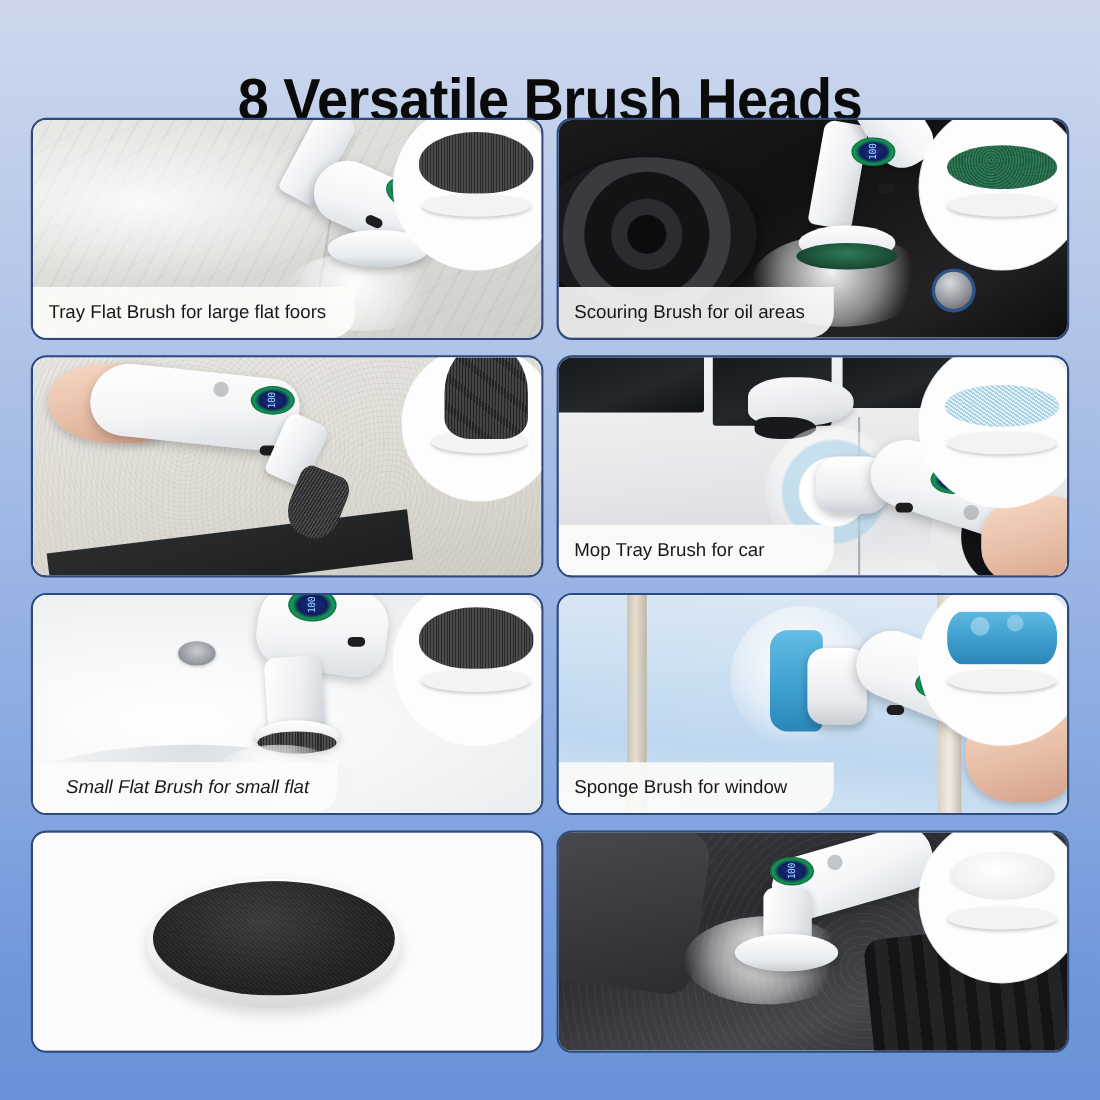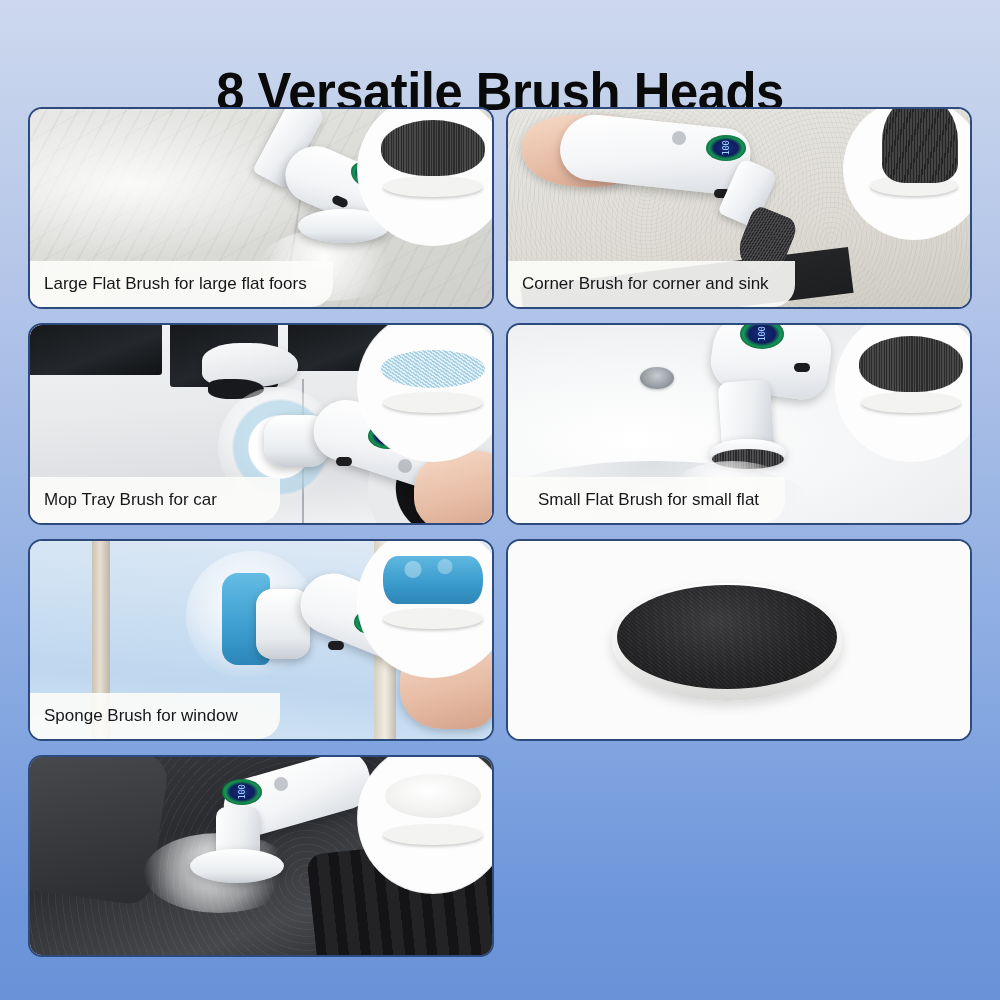--- a/index.html
+++ b/index.html
@@ -75,21 +75,21 @@
     align-items: center;
     padding-left: 14px;
     padding-right: 26px;
     background: rgba(252,252,250,0.90);
     border-bottom-right-radius: 22px;
     color: #17171a;
     font-size: 17px;
     white-space: nowrap;
     box-sizing: border-box;
   }
-  .caption.indent { padding-left: 30px; }
+  .caption.indent { padding-left: 30px; font-style: italic; }
   .caption.plain {
     background: transparent;
     border-bottom-right-radius: 0;
   }
 
   
   .inset {
     position: absolute;
     border-radius: 50%;
     background: #fdfdfd;
@@ -395,23 +395,47 @@
         </div>
         <div class="dev-btn" style="left:66px;top:106px;transform:rotate(24deg);"></div>
         <div class="dev-head" style="left:32px;top:118px;width:92px;height:34px;"></div>
       </div>
       <div class="inset tr">
         <div class="disc">
           <div class="bristle-top"></div>
         </div>
       </div>
     </div>
-    <div class="caption">Large Flat Brush for large flat foors</div>
-  </div>
-
+    <div class="caption">Tray Flat Brush for large flat foors</div>
+  </div>
+
+  <div class="panel">
+    <div class="panel-scene">
+      <div class="bg-stove"></div>
+      <div class="burner"></div>
+      <div class="knob"></div>
+      <div class="splash" style="left:176px;top:104px;width:160px;height:84px;"></div>
+      <div class="device" style="left:214px;top:-28px;">
+        <div class="dev-neck" style="left:20px;top:30px;transform:rotate(10deg);height:96px;width:40px;"></div>
+        <div class="dev-body" style="left:42px;top:2px;transform:rotate(58deg);width:92px;height:52px;"></div>
+        <div class="dev-display" style="left:52px;top:44px;">
+          <span>100</span>
+        </div>
+        <div class="dev-btn" style="left:76px;top:86px;"></div>
+        <div class="dev-head" style="left:4px;top:124px;width:88px;height:32px;"></div>
+        <div style="position:absolute;left:2px;top:140px;width:92px;height:24px;border-radius:50%;background:radial-gradient(ellipse at 50% 40%,#2f7a55 0%,#14402c 80%);"></div>
+      </div>
+      <div class="inset tr">
+        <div class="disc">
+          <div class="pad-green"></div>
+        </div>
+      </div>
+    </div>
+    <div class="caption">Scouring Brush for oil areas</div>
+  </div>
 
   <div class="panel">
     <div class="panel-scene">
       <div class="bg-stucco"></div>
       <div style="position:absolute;left:14px;bottom:-6px;width:330px;height:46px;background:linear-gradient(170deg,#2b2c2e 0%,#1d1e20 100%);transform:rotate(-7deg);"></div>
       <div class="hand" style="left:14px;top:6px;width:118px;height:72px;border-radius:42% 30% 38% 50%;"></div>
       <div class="device" style="left:52px;top:6px;">
         <div class="dev-body" style="left:0px;top:6px;width:190px;height:66px;border-radius:40px 28px 30px 34px;transform:rotate(6deg);"></div>
         <div class="dev-display" style="left:146px;top:20px;">
           <span>100</span>
@@ -420,21 +444,20 @@
         <div class="dev-btn" style="left:154px;top:74px;"></div>
         <div class="dev-neck" style="left:168px;top:48px;width:40px;height:60px;transform:rotate(24deg);"></div>
         <div style="position:absolute;left:182px;top:96px;width:48px;height:62px;border-radius:20% 26% 40% 44%;background:repeating-linear-gradient(100deg,#2a2a2c 0 1.2px,#4a4a4c 1.2px 2.6px),#303032;transform:rotate(22deg);"></div>
       </div>
       <div class="inset tr2">
         <div class="disc" style="width:92px;">
           <div class="cone-bristle"></div>
         </div>
       </div>
     </div>
-    <div class="caption">Corner Brush for corner and sink</div>
   </div>
 
   <div class="panel">
     <div class="panel-scene">
       <div class="bg-car"></div>
       <div class="car-window" style="left:-10px;top:-4px;width:142px;height:54px;"></div>
       <div class="car-window" style="left:140px;top:-4px;width:108px;height:66px;"></div>
       <div class="car-window" style="left:258px;top:-4px;width:104px;height:50px;"></div>
       <div class="mirror"></div>
       <div class="wheelarch"></div>

